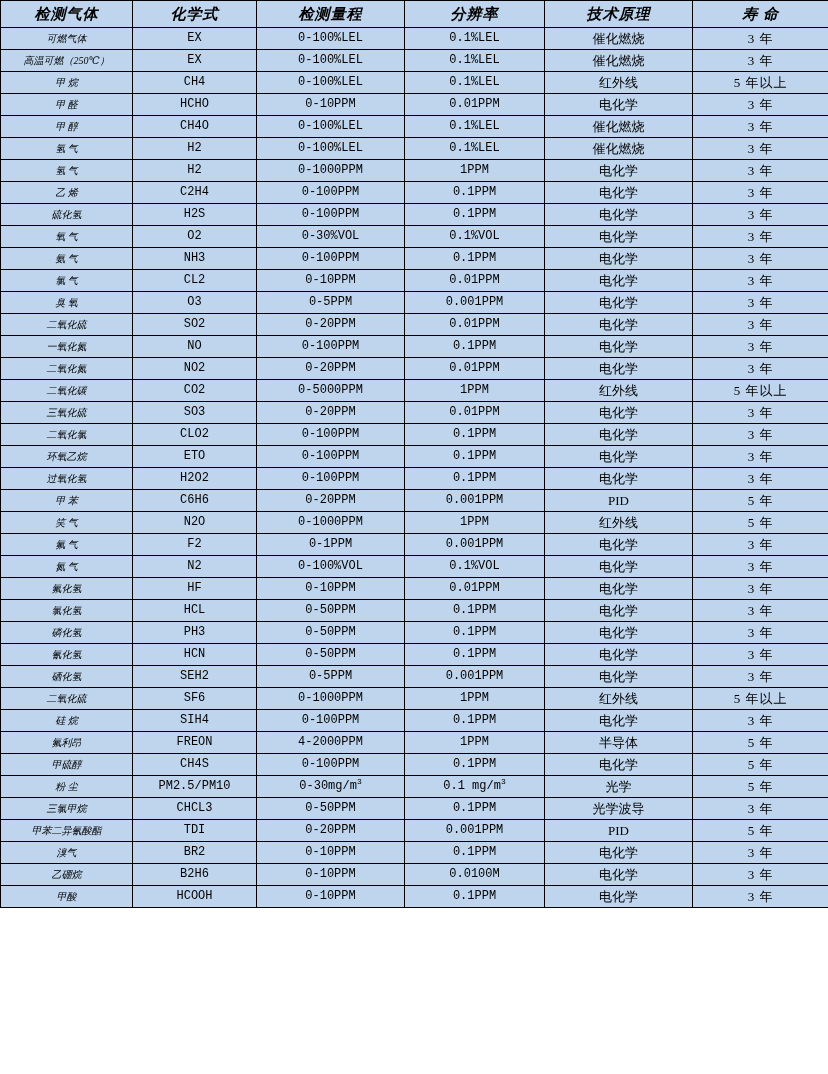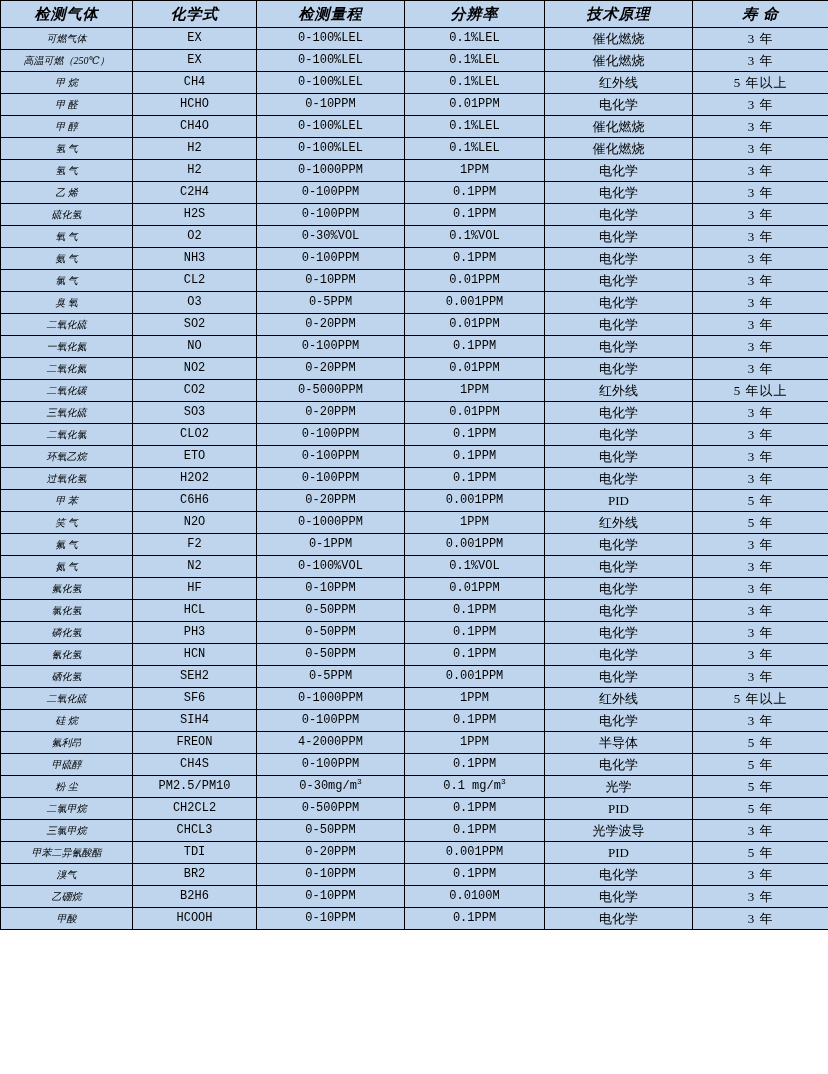--- a/index.html
+++ b/index.html
@@ -362,28 +362,20 @@
       </tr>
       <tr>
         <td class="name">粉 尘</td>
         <td class="formula">PM2.5/PM10</td>
         <td class="range">0-30mg/m<sup>3</sup></td>
         <td class="res">0.1 mg/m<sup>3</sup></td>
         <td class="principle">光学</td>
         <td class="life">5 年</td>
       </tr>
       <tr>
-        <td class="name">二氯甲烷</td>
-        <td class="formula">CH2CL2</td>
-        <td class="range">0-500PPM</td>
-        <td class="res">0.1PPM</td>
-        <td class="principle">PID</td>
-        <td class="life">5 年</td>
-      </tr>
-      <tr>
         <td class="name">三氯甲烷</td>
         <td class="formula">CHCL3</td>
         <td class="range">0-50PPM</td>
         <td class="res">0.1PPM</td>
         <td class="principle">光学波导</td>
         <td class="life">3 年</td>
       </tr>
       <tr>
         <td class="name">甲苯二异氰酸酯</td>
         <td class="formula">TDI</td>

